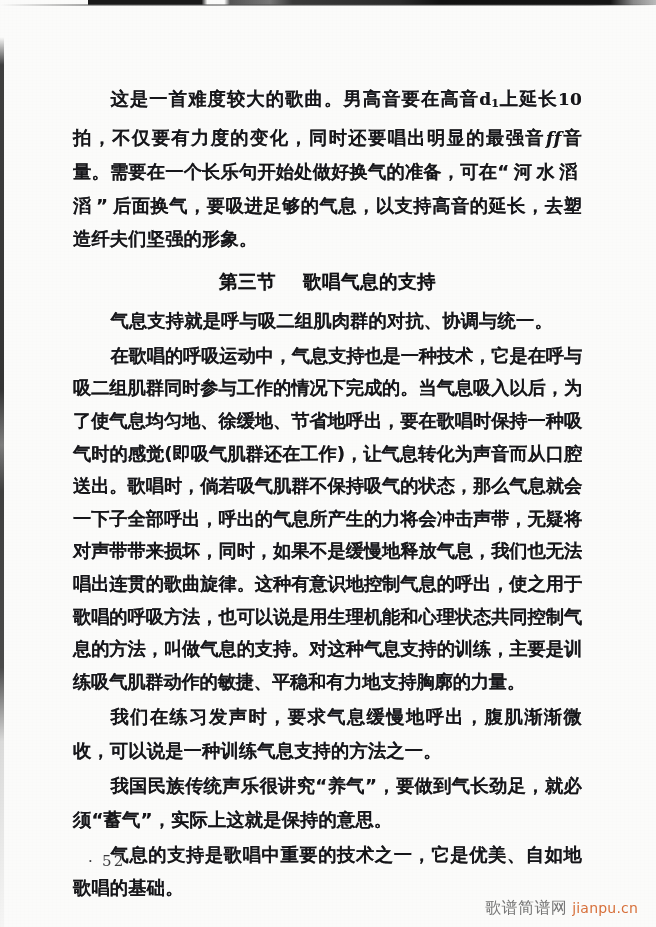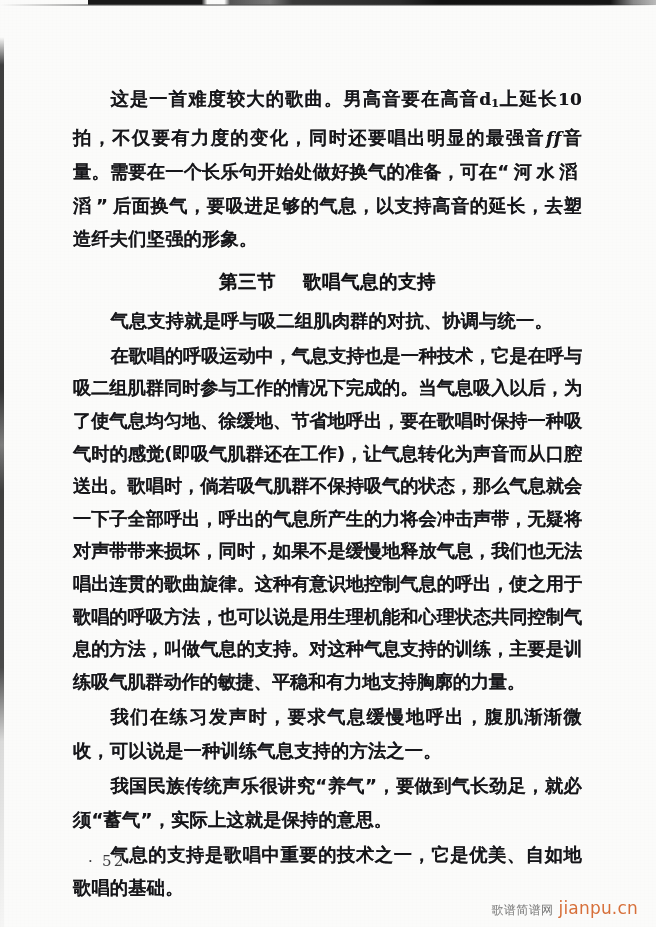--- a/index.html
+++ b/index.html
@@ -141,26 +141,26 @@
     position: absolute;
     right: 18px;
     top: 898px;
     z-index: 4;
     display: flex;
     align-items: baseline;
     gap: 5px;
     opacity: 0.92;
   }
   .wm-cn {
-    font-size: 12px;
+    font-size: 16px;
     color: #6b6b6b;
     letter-spacing: 0.4px;
   }
   .wm-en {
-    font-size: 17px;
+    font-size: 14px;
     color: #d4642a;
     letter-spacing: 0.2px;
   }
 </style>
 </head>
 <body>
 
 <div class="page">
 
   <div class="scan-edge-top"></div>

